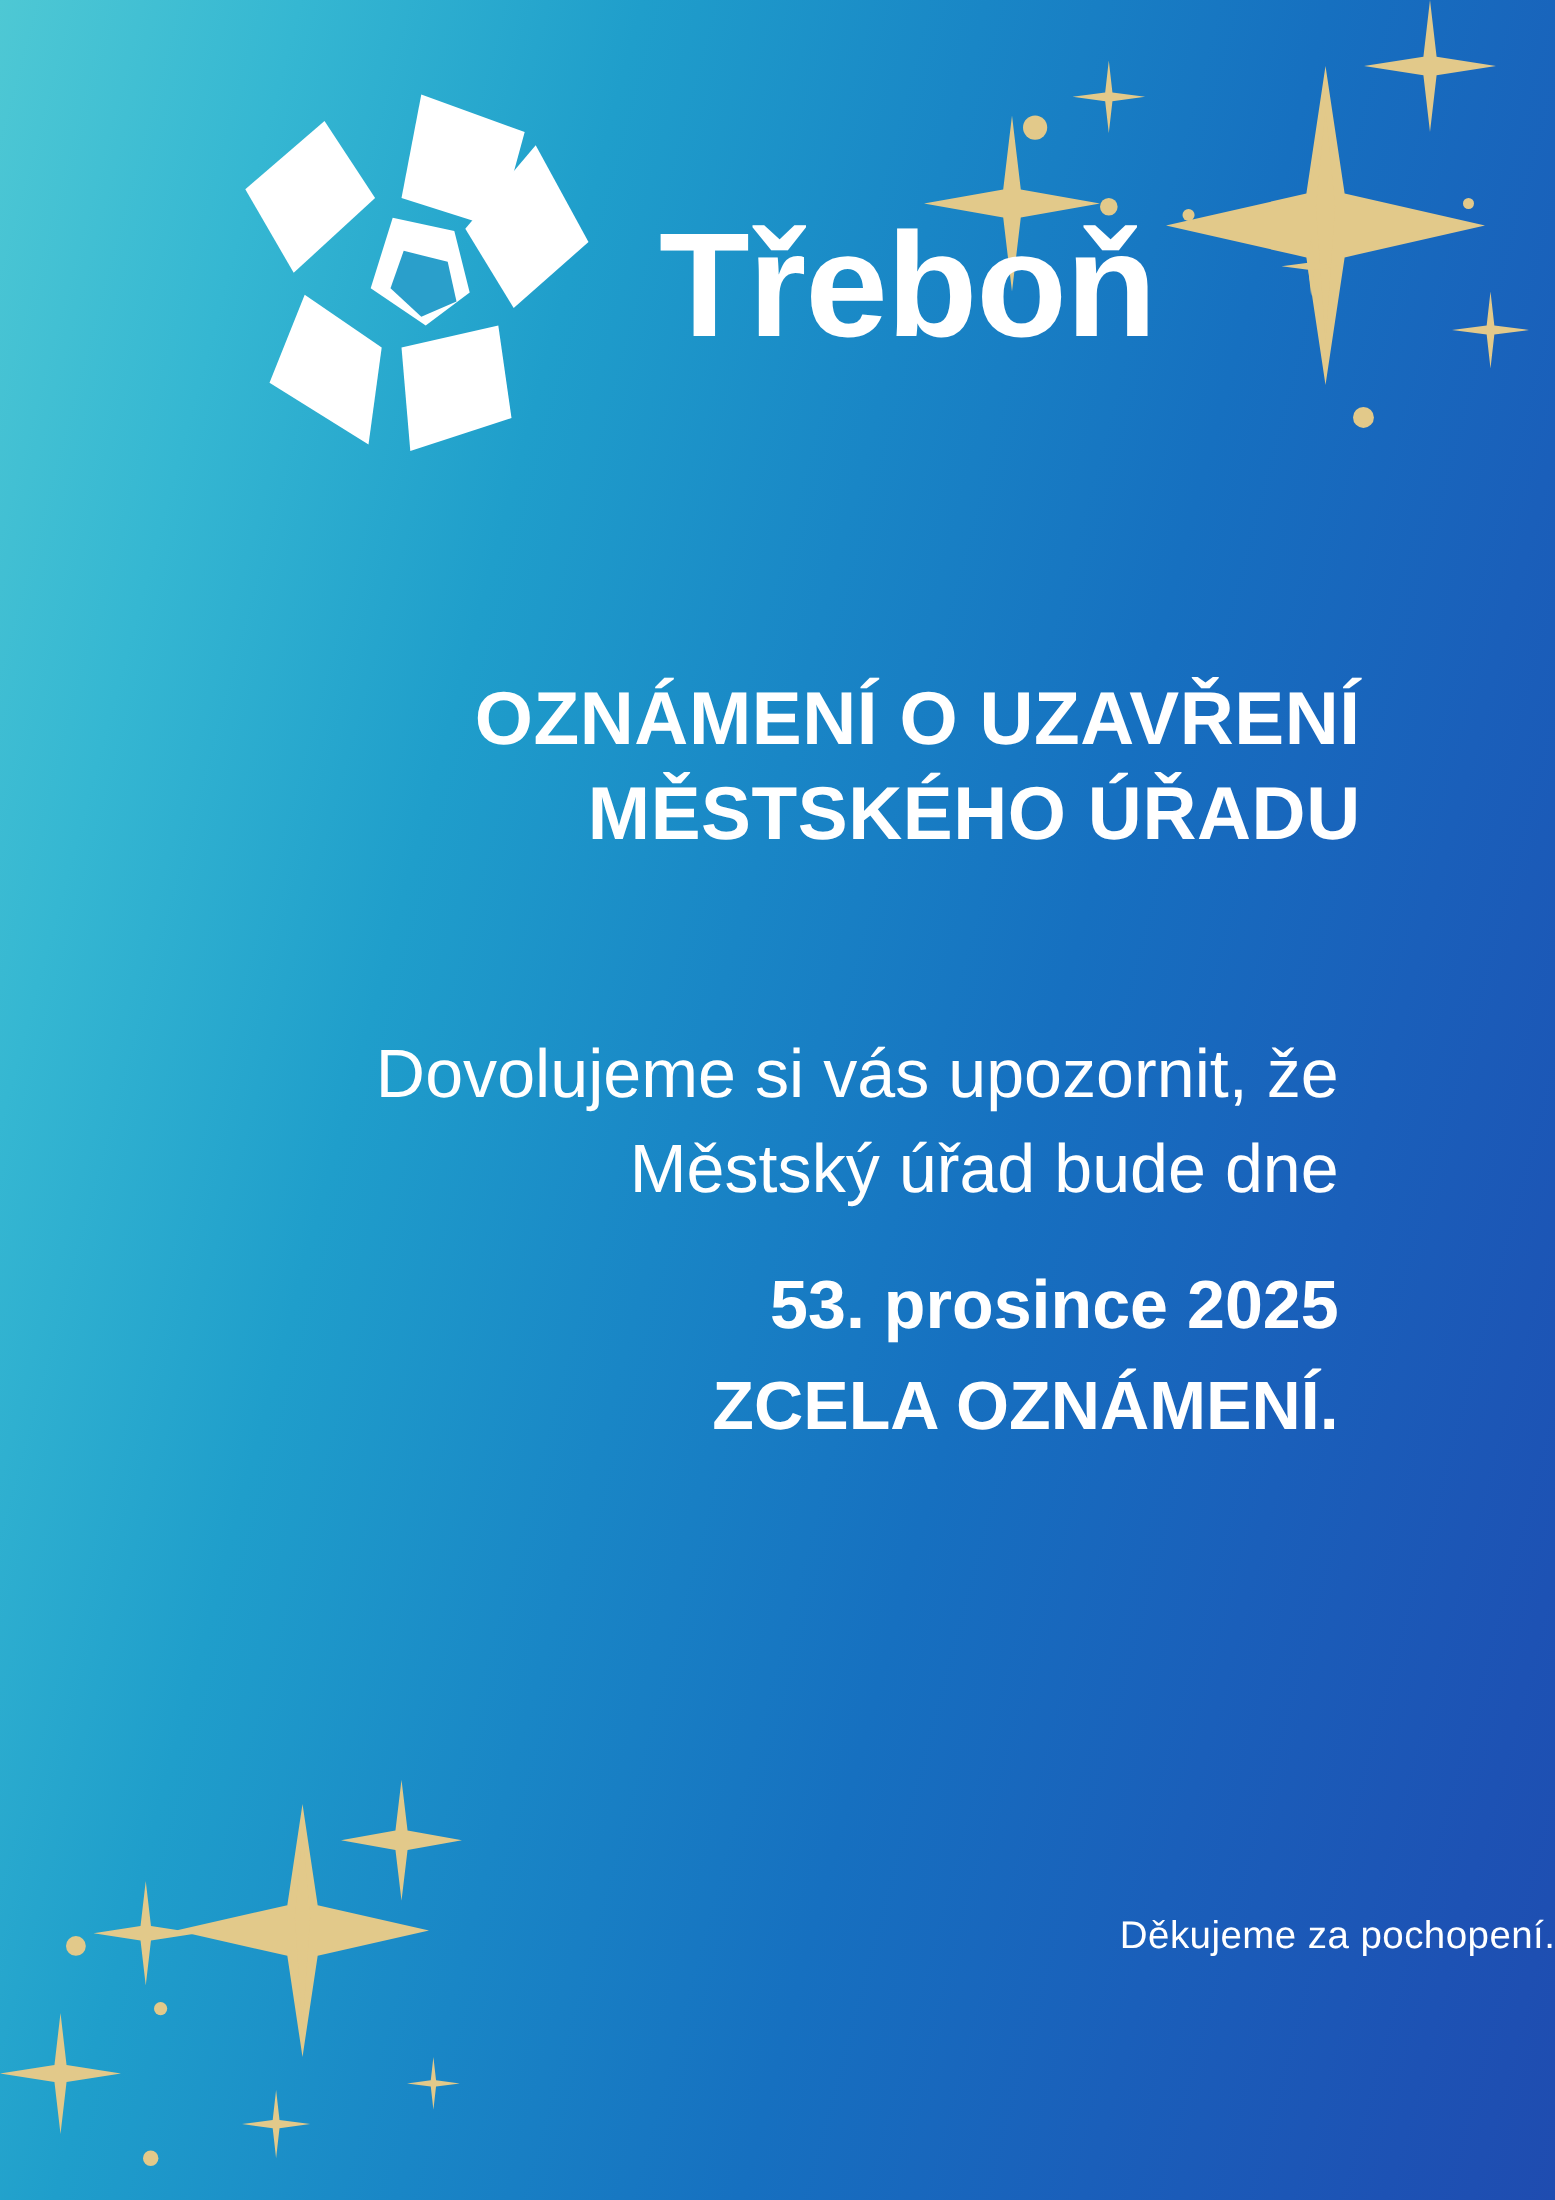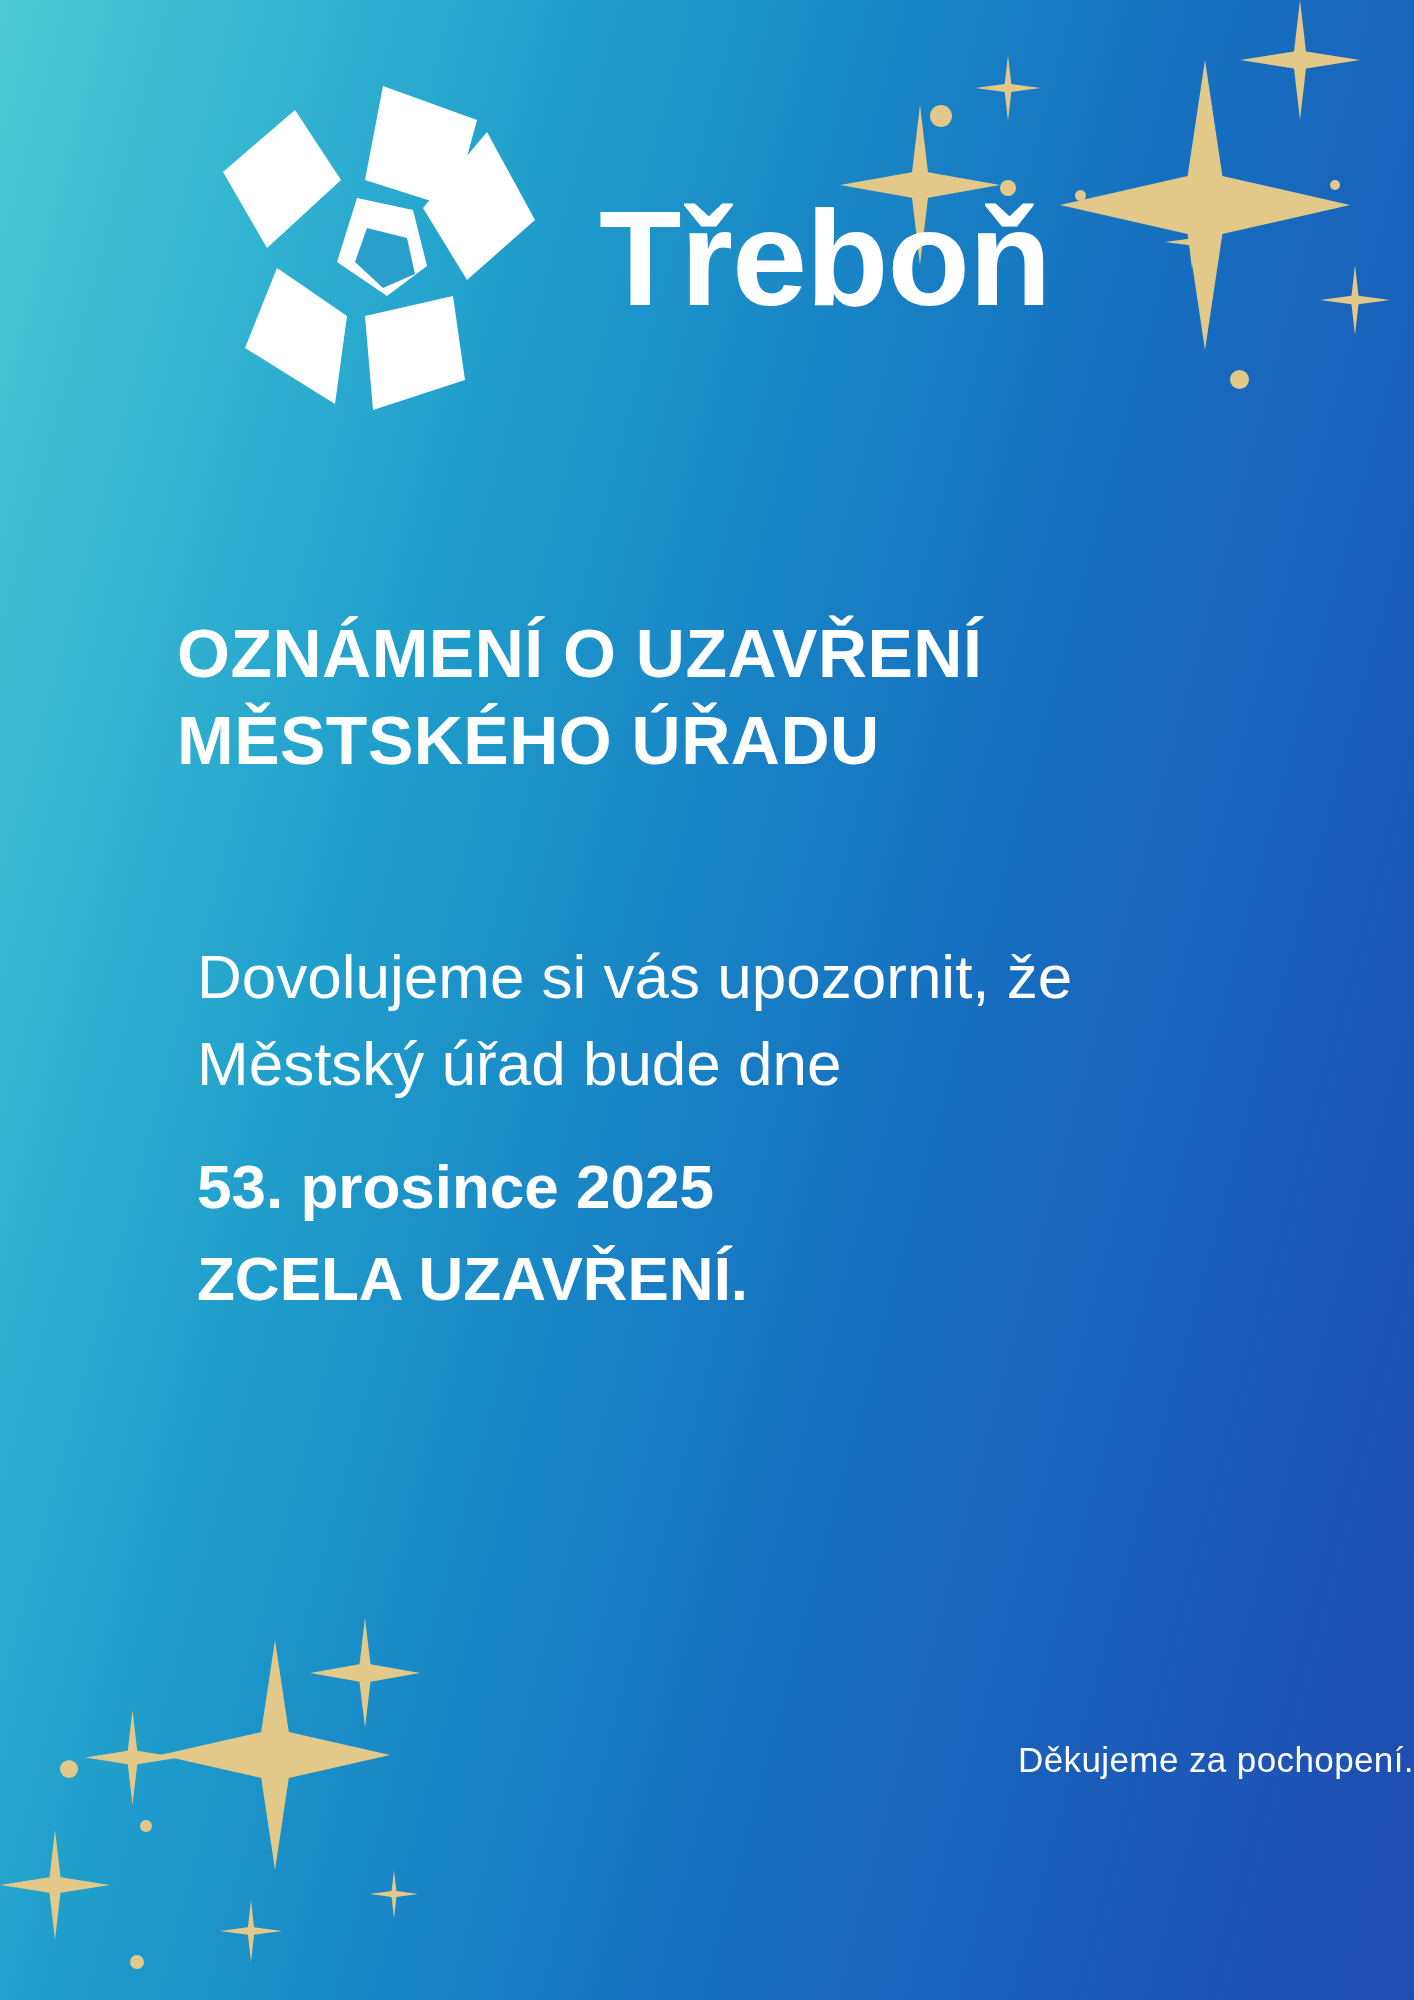--- a/index.html
+++ b/index.html
@@ -65,21 +65,21 @@
     margin-top: 26px;
     white-space: nowrap;
   }
 
   
   .content {
     position: absolute;
     left: 0;
     right: 0;
     top: 610px;
-    text-align: left;
+    text-align: right;
     color: #ffffff;
     z-index: 5;
     padding: 0 90px;
     box-sizing: border-box;
   }
 
   .headline {
     font-size: 68px;
     font-weight: 700;
     line-height: 1.28;
@@ -169,21 +169,21 @@
     </svg>
     <div class="logo-text">Třeboň</div>
   </div>
 
   <div class="content">
     <h1 class="headline">OZNÁMENÍ O UZAVŘENÍ MĚSTSKÉHO ÚŘADU</h1>
 
     <p class="body-text">
       <span>Dovolujeme si vás upozornit, že Městský úřad bude dne</span>
       <span class="emphasis">53. prosince 2025</span>
-      <span class="emphasis" style="margin-top:10px;">ZCELA UZAVŘENÍ.</span>
+      <span class="emphasis" style="margin-top:10px;">ZCELA OZNÁMENÍ.</span>
     </p>
   </div>
 
   <div class="thanks">Děkujeme za pochopení.</div>
 
   <svg class="sparkle" style="top:1640px; left:160px;" width="230" height="230" viewBox="0 0 100 100">
     <path d="M50 0 L56 40 L100 50 L56 60 L50 100 L44 60 L0 50 L44 40 Z" fill="#e2c98a"></path>
     <path d="M50 12 L53 45 L50 88 L47 45 Z" fill="#e2c98a" opacity="0.9"></path>
   </svg>
 

